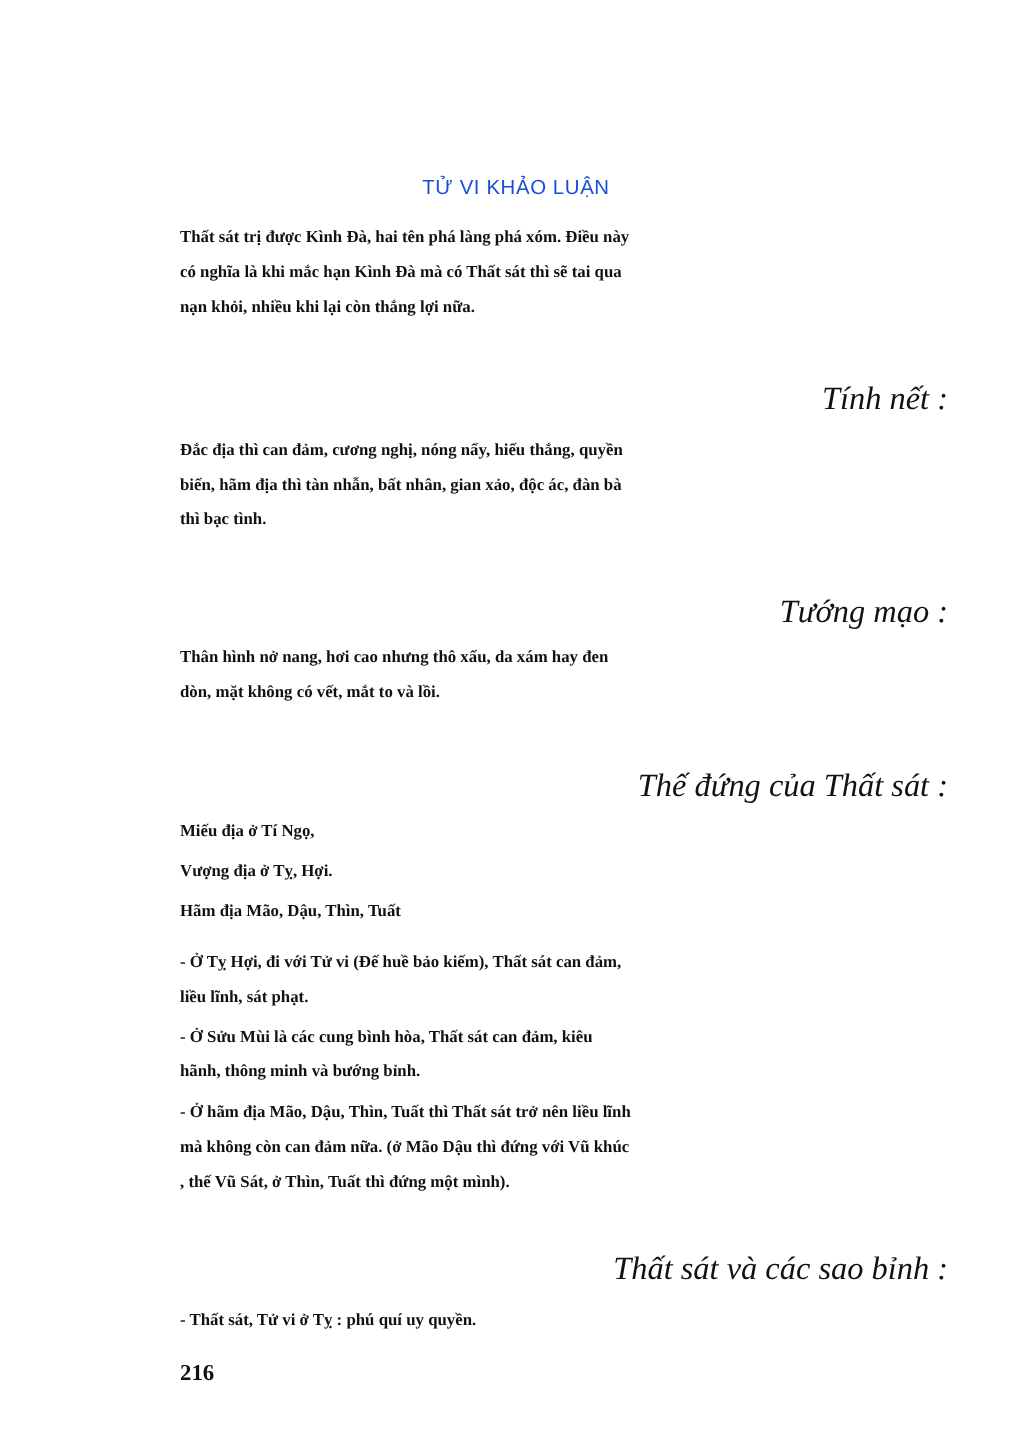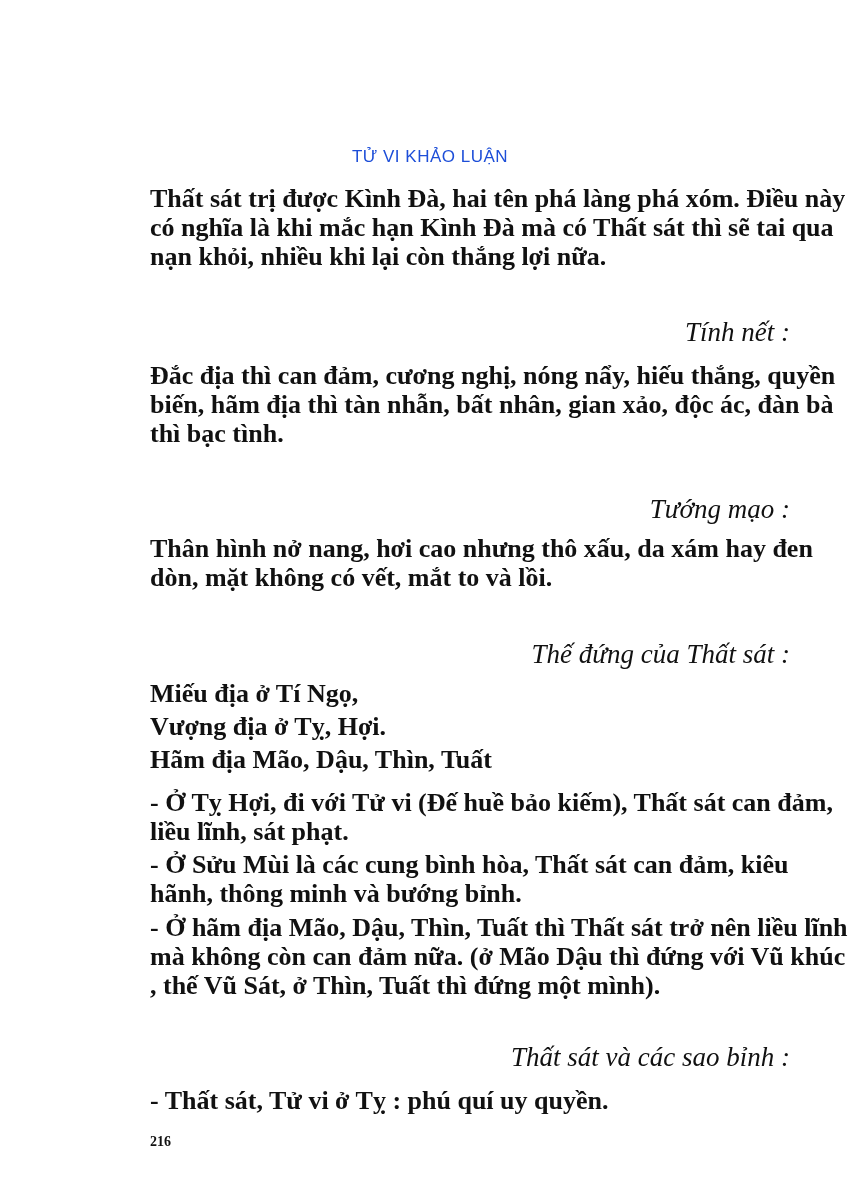--- a/index.html
+++ b/index.html
@@ -15,39 +15,39 @@
     .running-head {
       position: absolute; top: 147px; left: 0; width: 860px;
       text-align: center;
       font-family: "Liberation Sans", "DejaVu Sans", sans-serif;
       font-size: 17px; letter-spacing: 0.5px; color: #1d4ed8;
     }
     .block { position: absolute; left: 150px; width: 640px; }
     .body-text {
       font-family: "Liberation Serif", "DejaVu Serif", serif;
       font-weight: bold;
-      font-size: 26px;
+      font-size: 14px;
       line-height: 29px;
       color: #111;
       text-align: justify;
     }
     .heading {
       font-family: "Liberation Serif", "DejaVu Serif", serif;
       font-style: italic;
       font-size: 27px;
       color: #111;
       line-height: 32px;
       text-align: right;
     }
     .line { display: block; white-space: nowrap; }
     .list-line { display: block; white-space: nowrap; }
     .page-number {
       position: absolute; left: 150px; top: 1134px;
       font-family: "Liberation Serif", "DejaVu Serif", serif;
-      font-weight: bold; font-size: 14px; color: #111;
+      font-weight: bold; font-size: 19px; color: #111;
     }
   </style>
 </head>
 <body>
 
 <div class="page">
 
   <div class="running-head">TỬ VI KHẢO LUẬN</div>
 
   <div class="block body-text" style="top:184px;">

